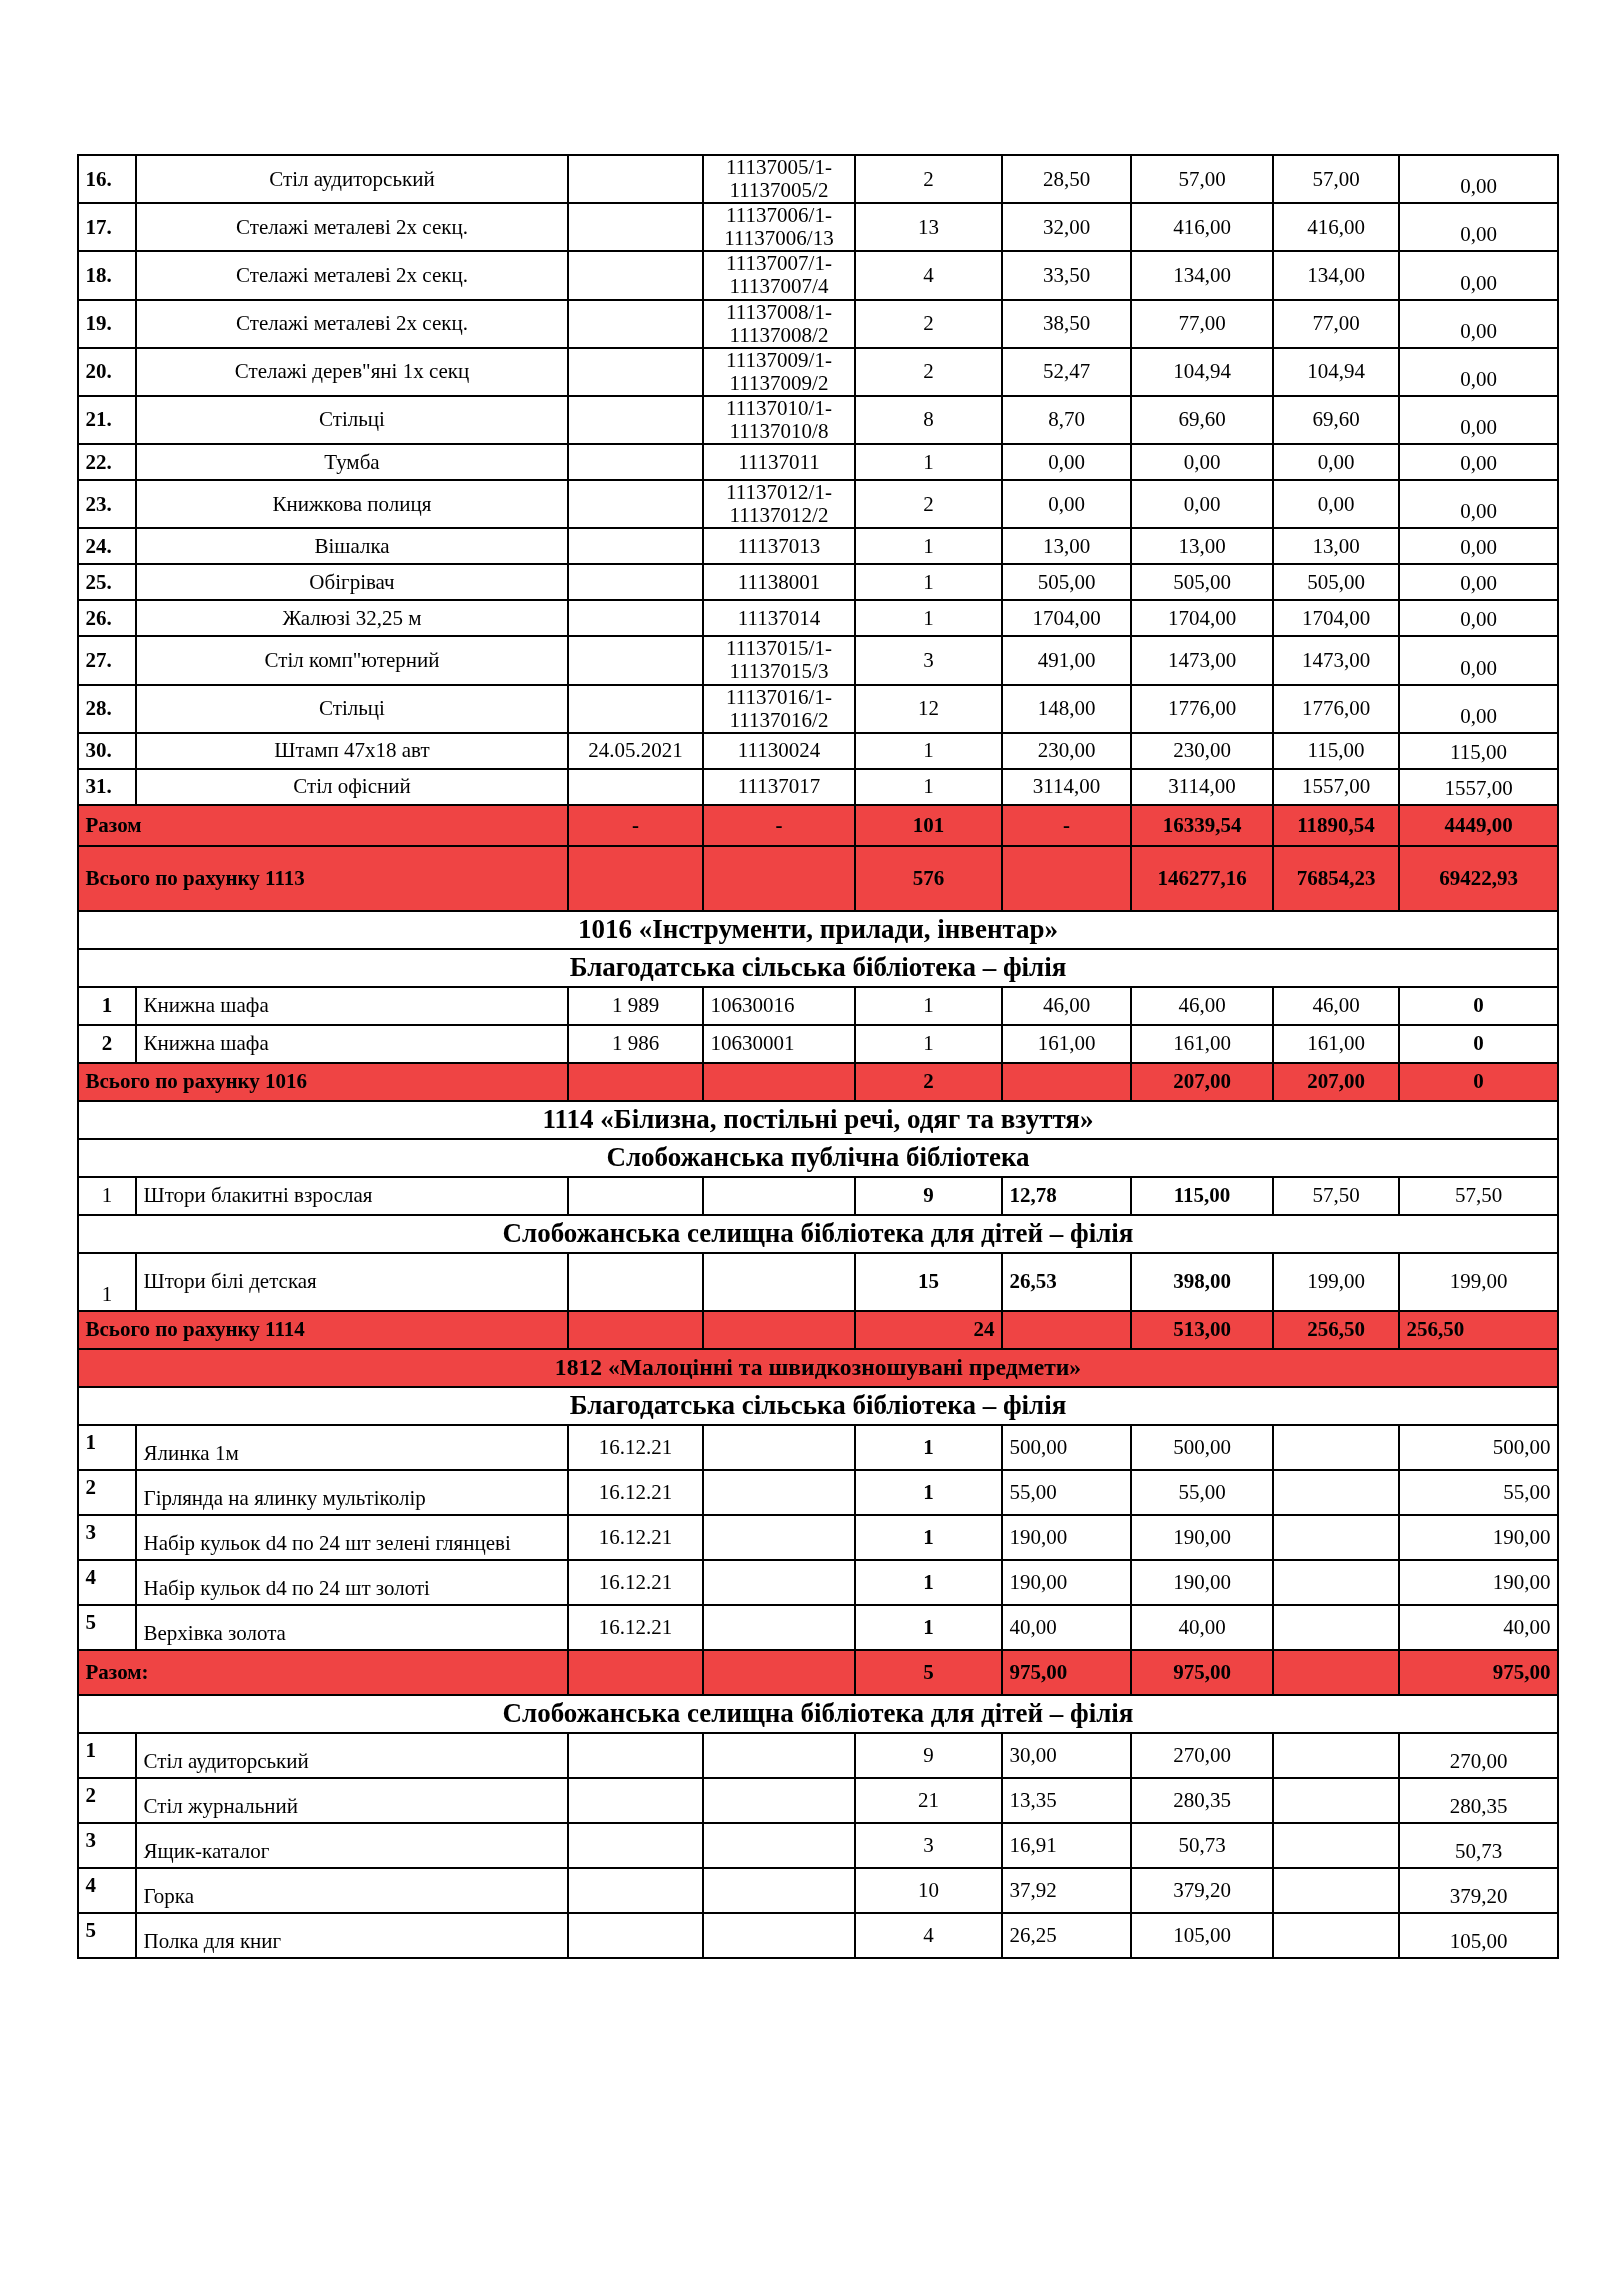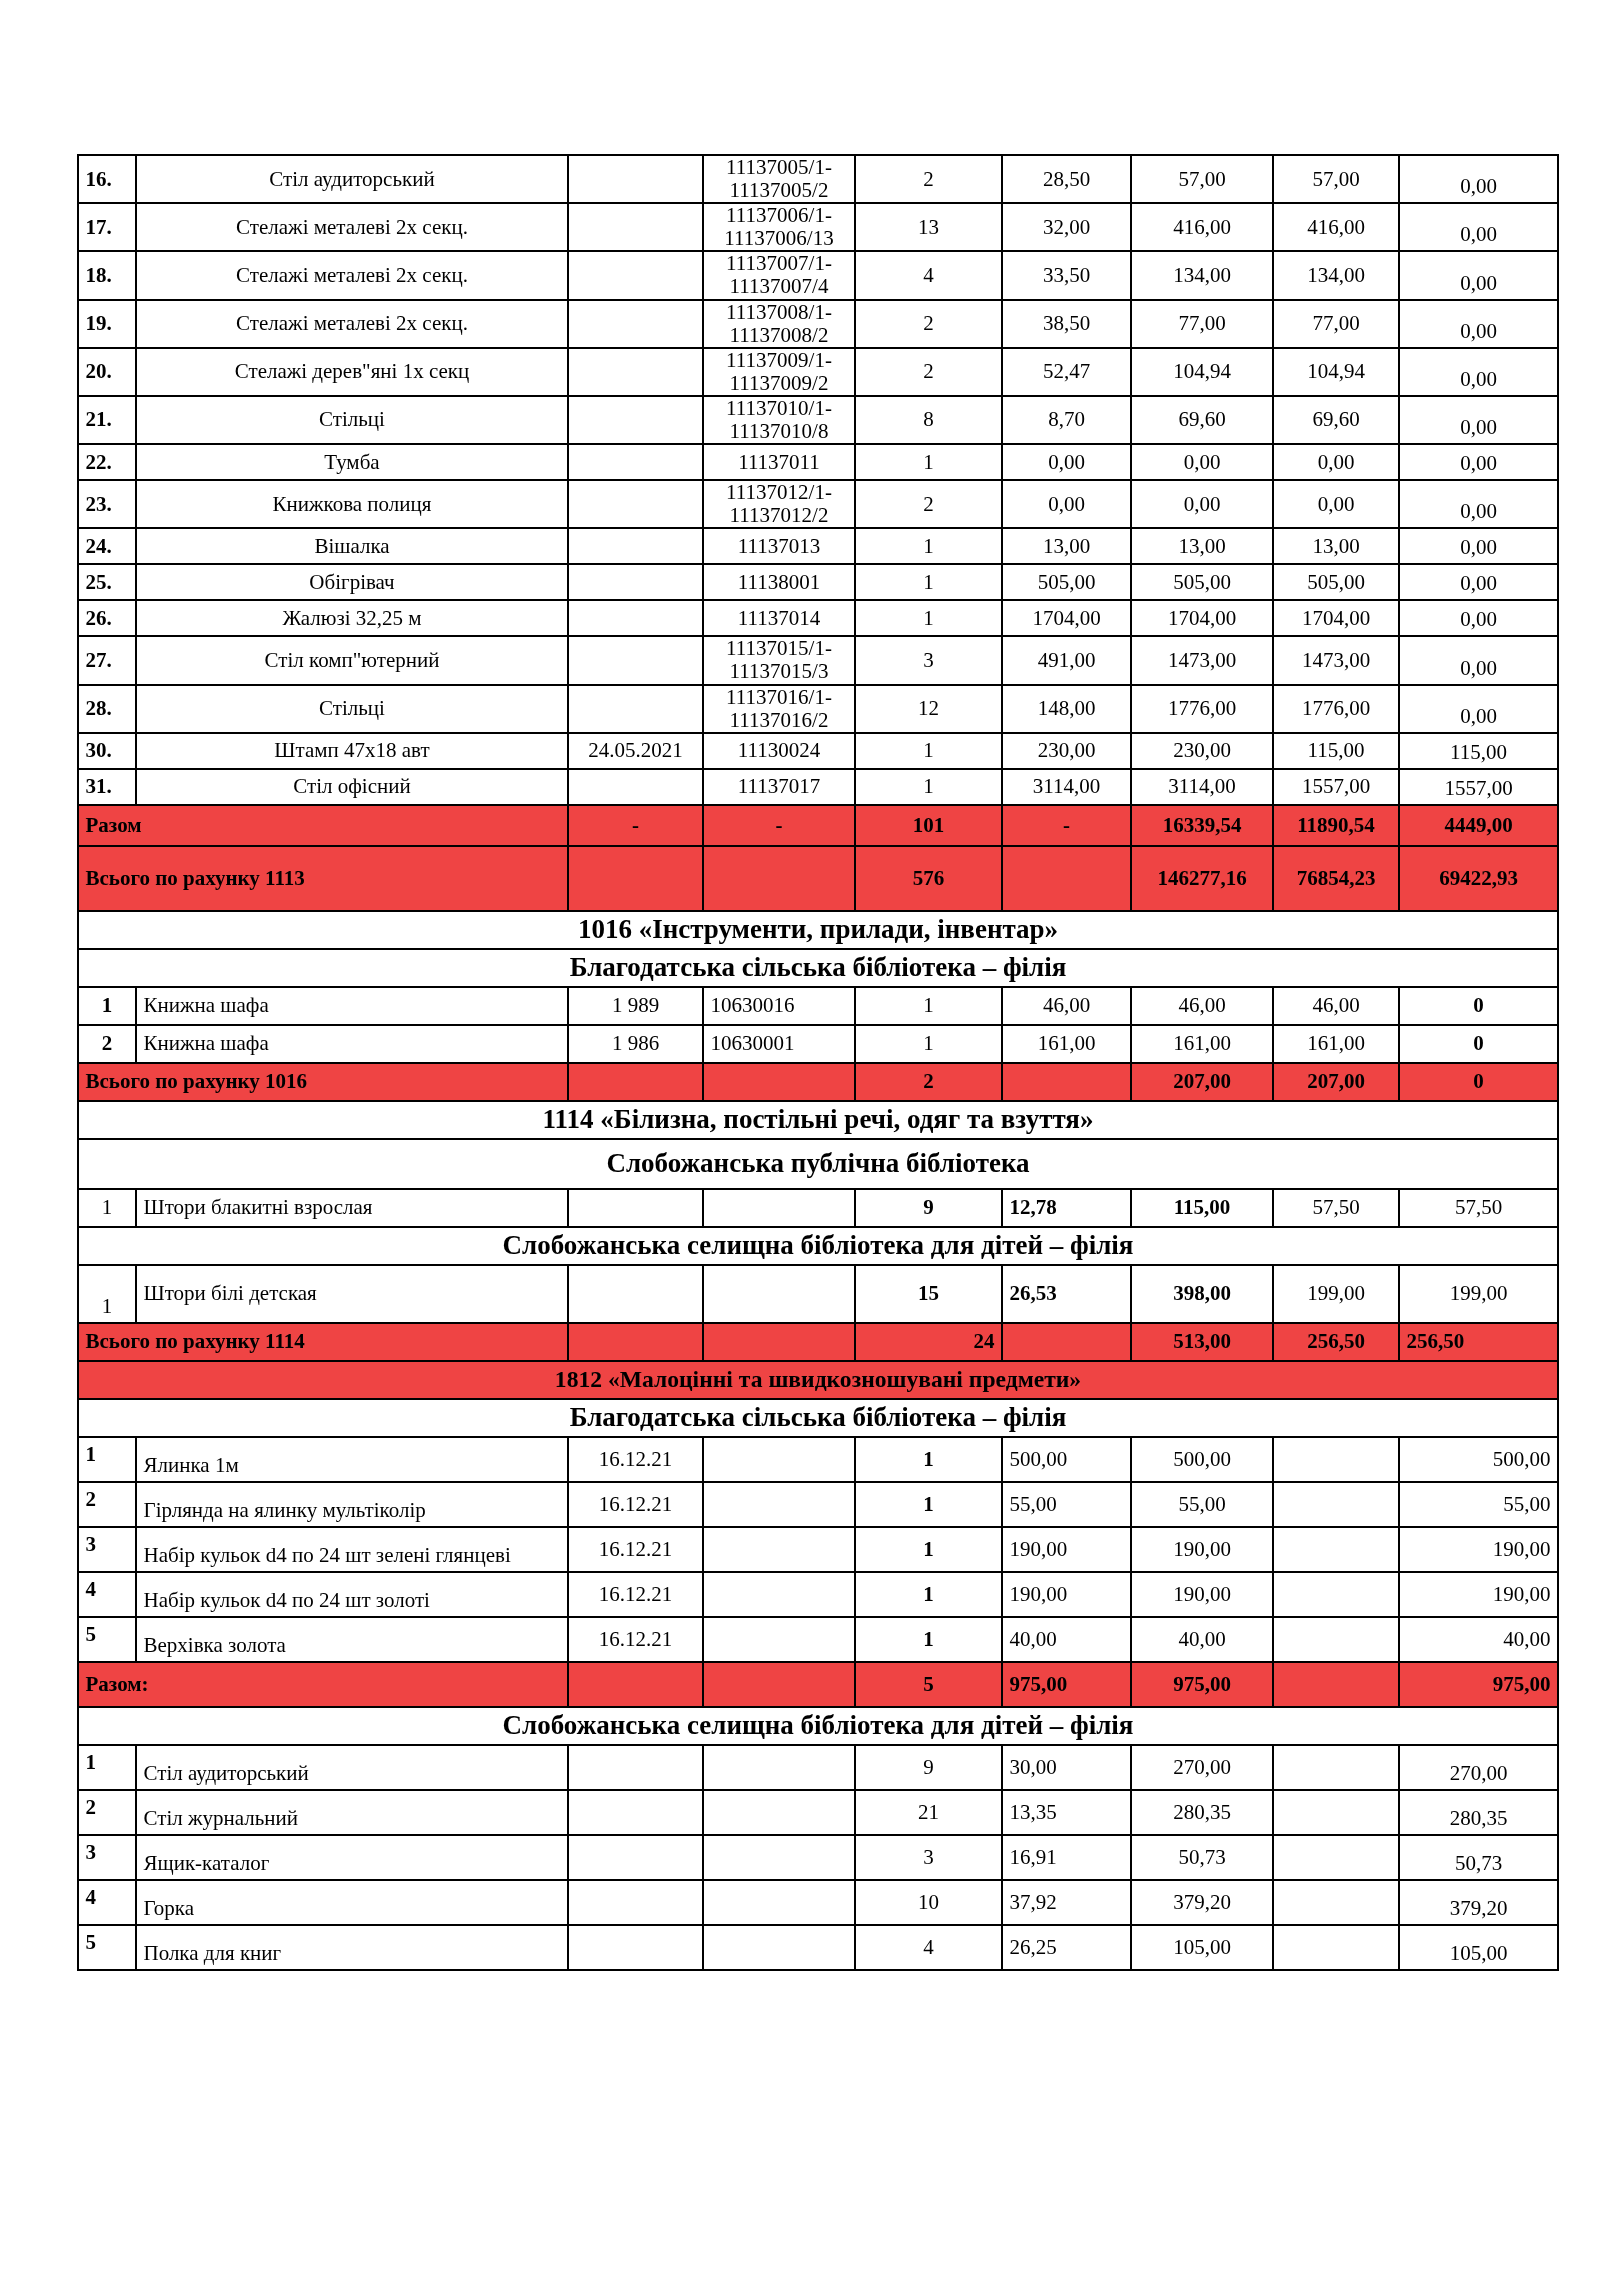--- a/index.html
+++ b/index.html
@@ -262,21 +262,21 @@
           <td></td>
           <td class="c b">2</td>
           <td></td>
           <td class="c b">207,00</td>
           <td class="c b">207,00</td>
           <td class="c b">0</td>
         </tr>
         <tr style="height: 38px;">
           <td class="h-section" colspan="9">1114 «Білизна, постільні речі, одяг та взуття»</td>
         </tr>
-        <tr style="height: 50px; margin-left: 7px;">
+        <tr style="height: 38px; margin-left: 7px;">
           <td class="h-section" colspan="9">Слобожанська публічна бібліотека</td>
         </tr>
         <tr style="height: 38px;">
           <td class="c">1</td>
           <td class="l">Штори блакитні взрослая</td>
           <td></td>
           <td></td>
           <td class="c b">9</td>
           <td class="l b">12,78</td>
           <td class="c b">115,00</td>

